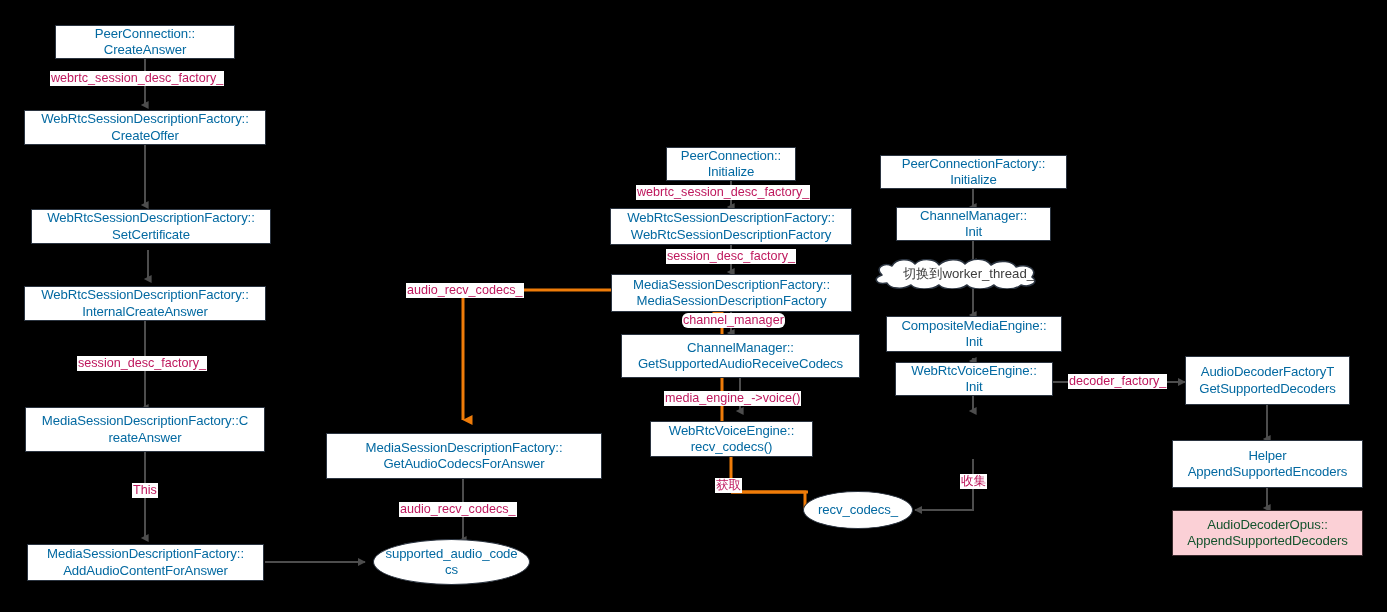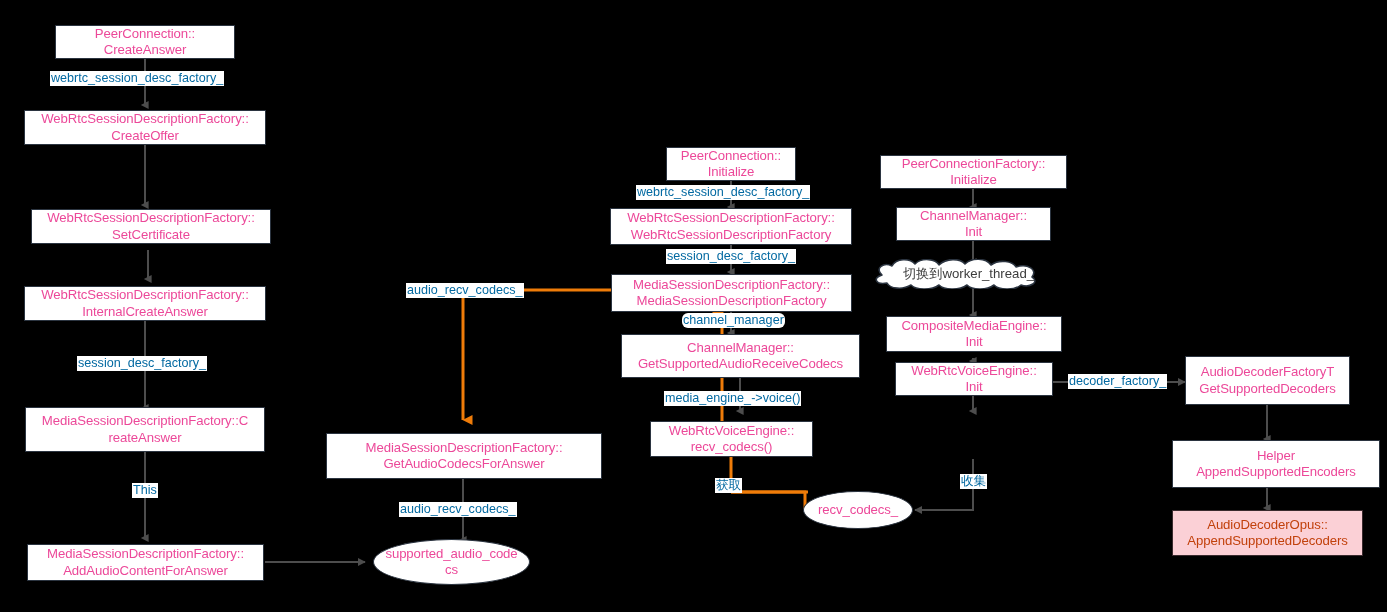--- a/index.html
+++ b/index.html
@@ -21,52 +21,52 @@
     top: 0;
     width: 1387px;
     height: 612px;
     pointer-events: none;
   }
   .node {
     position: absolute;
     box-sizing: border-box;
     background: #ffffff;
     border: 1.6px solid #2b3440;
-    color: #ec4899;
+    color: #0369a1;
     font-size: 13.2px;
     line-height: 16.5px;
     display: flex;
     align-items: center;
     justify-content: center;
     text-align: center;
     letter-spacing: -0.1px;
     z-index: 3;
   }
   .node.orange {
     background: #f6a43b;
     border-color: #3a2c12;
     color: #2e2a1e;
   }
   .node.pink {
     background: #fbd0d6;
     border-color: #3a2a2e;
-    color: #c2410c;
+    color: #14532d;
   }
   .node.ellipse {
     border-radius: 50%;
     border-width: 1.6px;
   }
   .node-label {
     padding: 0 4px;
     white-space: pre-line;
   }
   .elabel {
     position: absolute;
     background: #ffffff;
-    color: #0369a1;
+    color: #be185d;
     font-size: 12.6px;
     line-height: 15px;
     padding: 0 1px;
     white-space: nowrap;
     z-index: 5;
   }
   .cloud {
     position: absolute;
     z-index: 3;
     display: flex;
@@ -271,21 +271,21 @@
 
   <div class="elabel" style="left:960px; top:474px;">收集</div>
 
   <div class="elabel" style="left:1068px; top:374px;">decoder_factory_</div>
 
   <div class="node" style="left:1185px; top:356px; width:165px; height:49px;">
     <span class="node-label">AudioDecoderFactoryT
 GetSupportedDecoders</span>
   </div>
 
-  <div class="node" style="left:1172px; top:440px; width:208px; height:48px;">
+  <div class="node" style="left:1172px; top:440px; width:191px; height:48px;">
     <span class="node-label">Helper
 AppendSupportedEncoders</span>
   </div>
 
   <div class="node pink" style="left:1172px; top:510px; width:191px; height:46px;">
     <span class="node-label">AudioDecoderOpus::
 AppendSupportedDecoders</span>
   </div>
 
 </div>

